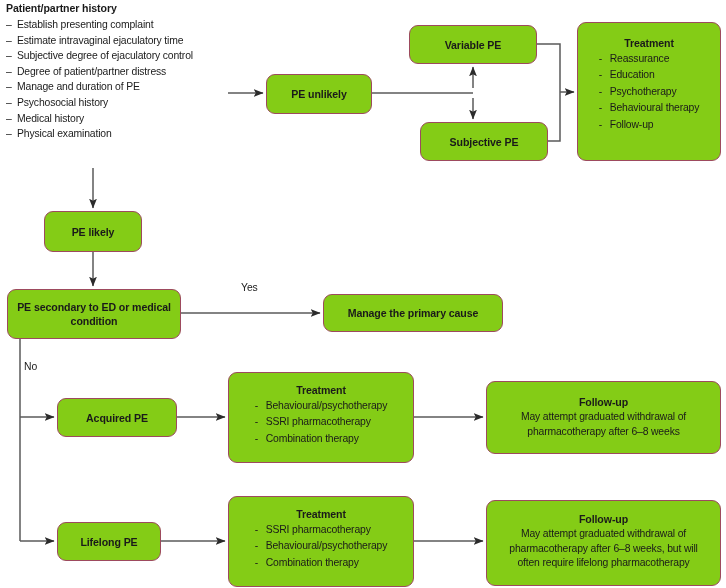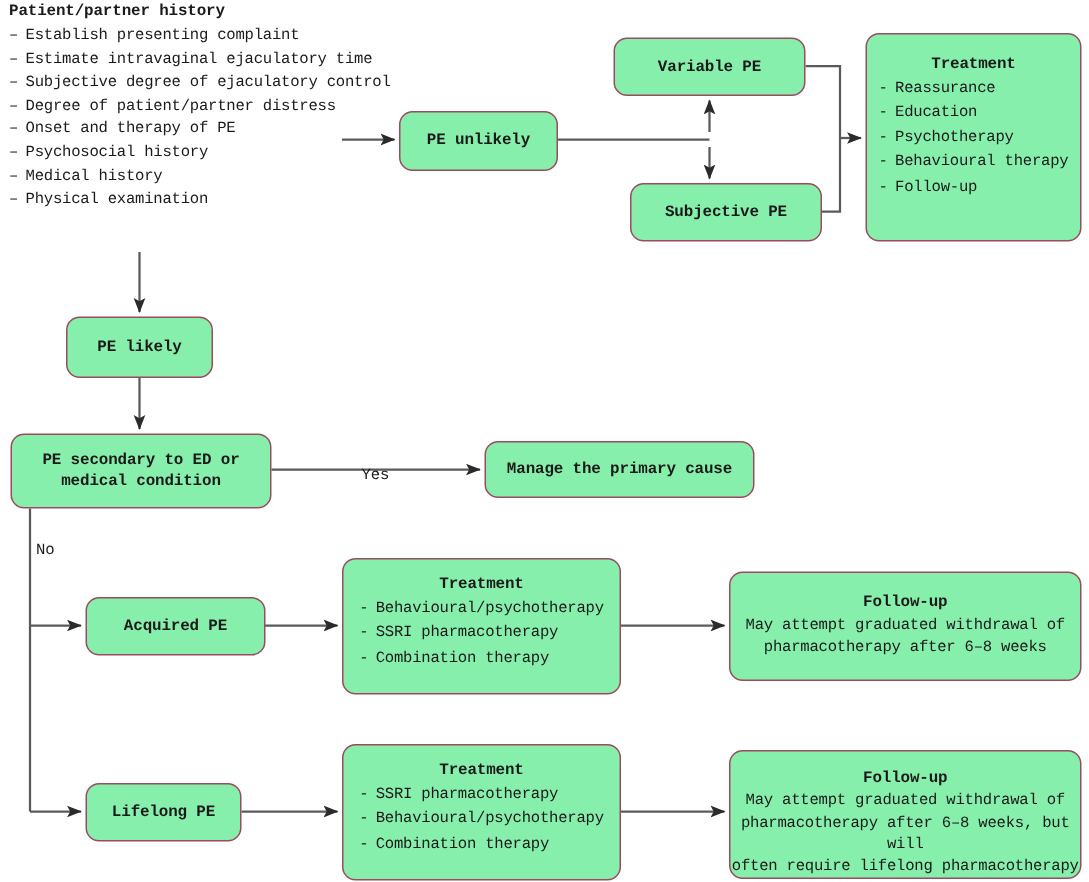--- a/index.html
+++ b/index.html
@@ -13,21 +13,20 @@
     position: relative;
     font-family: "Liberation Sans", sans-serif;
     color: #1a1a1a;
     overflow: hidden;
   }
   #canvas {
     position: absolute;
     inset: 0;
     width: 726px;
     height: 588px;
-    font-family: Liberation Mono, monospace;
   }
   svg.lines {
     position: absolute;
     left: 0;
     top: 0;
     width: 726px;
     height: 588px;
     pointer-events: none;
   }
 
@@ -57,21 +56,21 @@
   }
   .history-list li .dash {
     display: inline-block;
     width: 11px;
   }
 
   
   .node {
     position: absolute;
     box-sizing: border-box;
-    background: #86efac;
+    background: #84cc16;
     border: 1.4px solid #9d4a5e;
     border-radius: 9px;
     display: flex;
     flex-direction: column;
     justify-content: center;
     align-items: center;
     text-align: center;
   }
   .node .label {
     font-size: 10.6px;
@@ -131,21 +130,21 @@
   #node-followup-life { left: 486px; top: 500px; width: 235px; height: 86px;
                         justify-content: flex-start; padding-top: 12px; }
 
   
   .edge-label {
     position: absolute;
     font-size: 10.4px;
     letter-spacing: -0.1px;
     color: #1a1a1a;
   }
-  #label-yes { left: 241px; top: 311px; }
+  #label-yes { left: 241px; top: 282px; }
   #label-no  { left: 24px;  top: 361px; }
 </style>
 </head>
 <body>
 
 <div id="canvas">
 
   <svg class="lines" viewBox="0 0 726 588" xmlns="http://www.w3.org/2000/svg">
     <defs>
       <marker id="arrow" markerWidth="7" markerHeight="7" refX="6.2" refY="3" orient="auto" markerUnits="strokeWidth">
@@ -182,21 +181,21 @@
     </g>
   </svg>
 
   <div class="history">
     <div class="history-title">Patient/partner history</div>
     <ul class="history-list">
       <li><span class="dash">–</span><span>Establish presenting complaint</span></li>
       <li><span class="dash">–</span><span>Estimate intravaginal ejaculatory time</span></li>
       <li><span class="dash">–</span><span>Subjective degree of ejaculatory control</span></li>
       <li><span class="dash">–</span><span>Degree of patient/partner distress</span></li>
-      <li><span class="dash">–</span><span>Onset and therapy of PE</span></li>
+      <li><span class="dash">–</span><span>Manage and duration of PE</span></li>
       <li><span class="dash">–</span><span>Psychosocial history</span></li>
       <li><span class="dash">–</span><span>Medical history</span></li>
       <li><span class="dash">–</span><span>Physical examination</span></li>
     </ul>
   </div>
 
   <div class="node plain" id="node-pe-unlikely">
     <div class="label">PE unlikely</div>
   </div>
 

